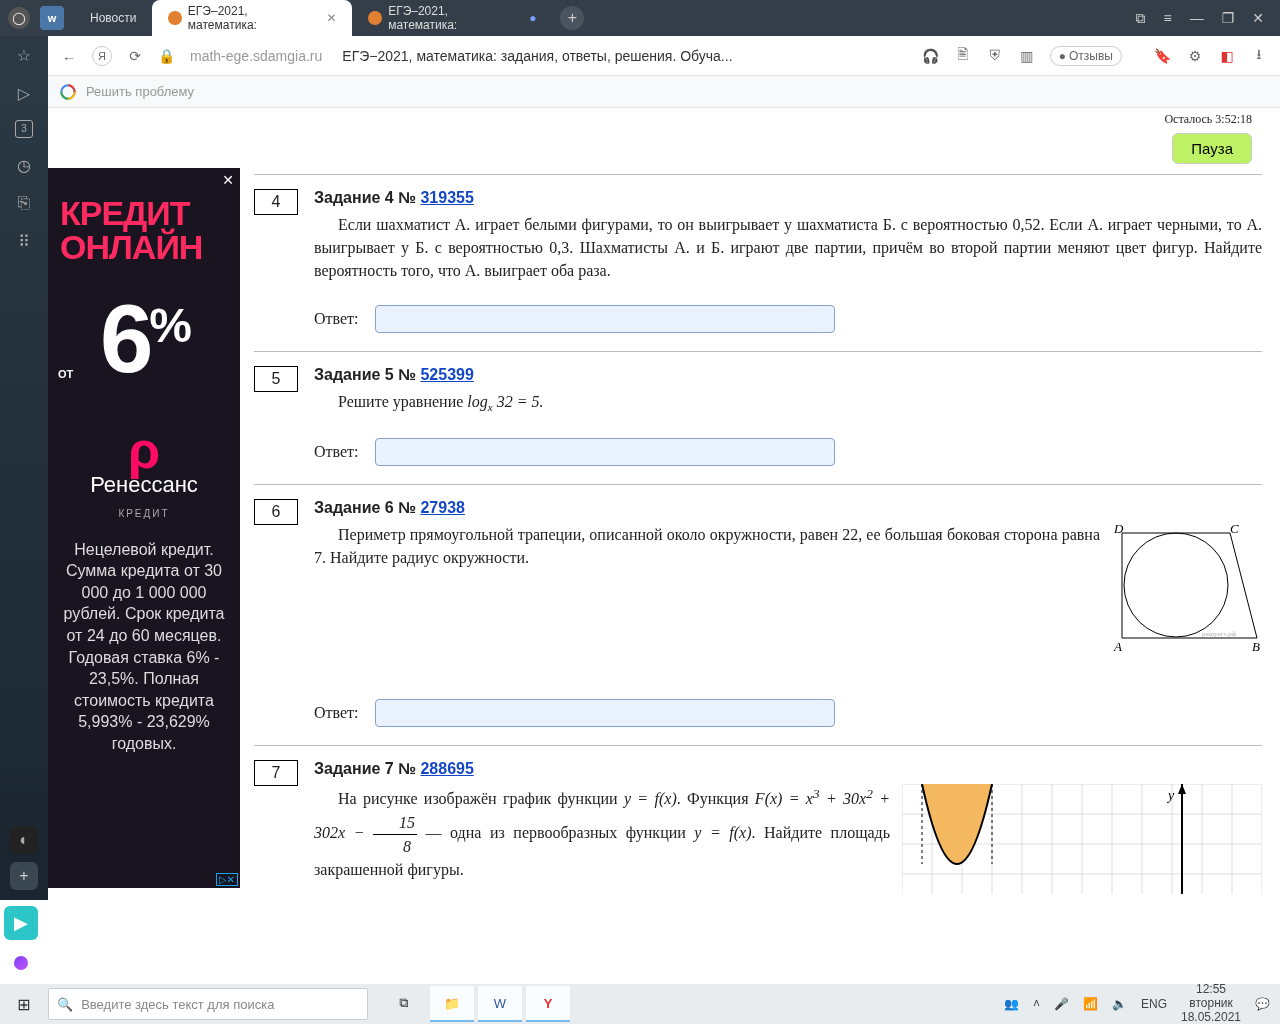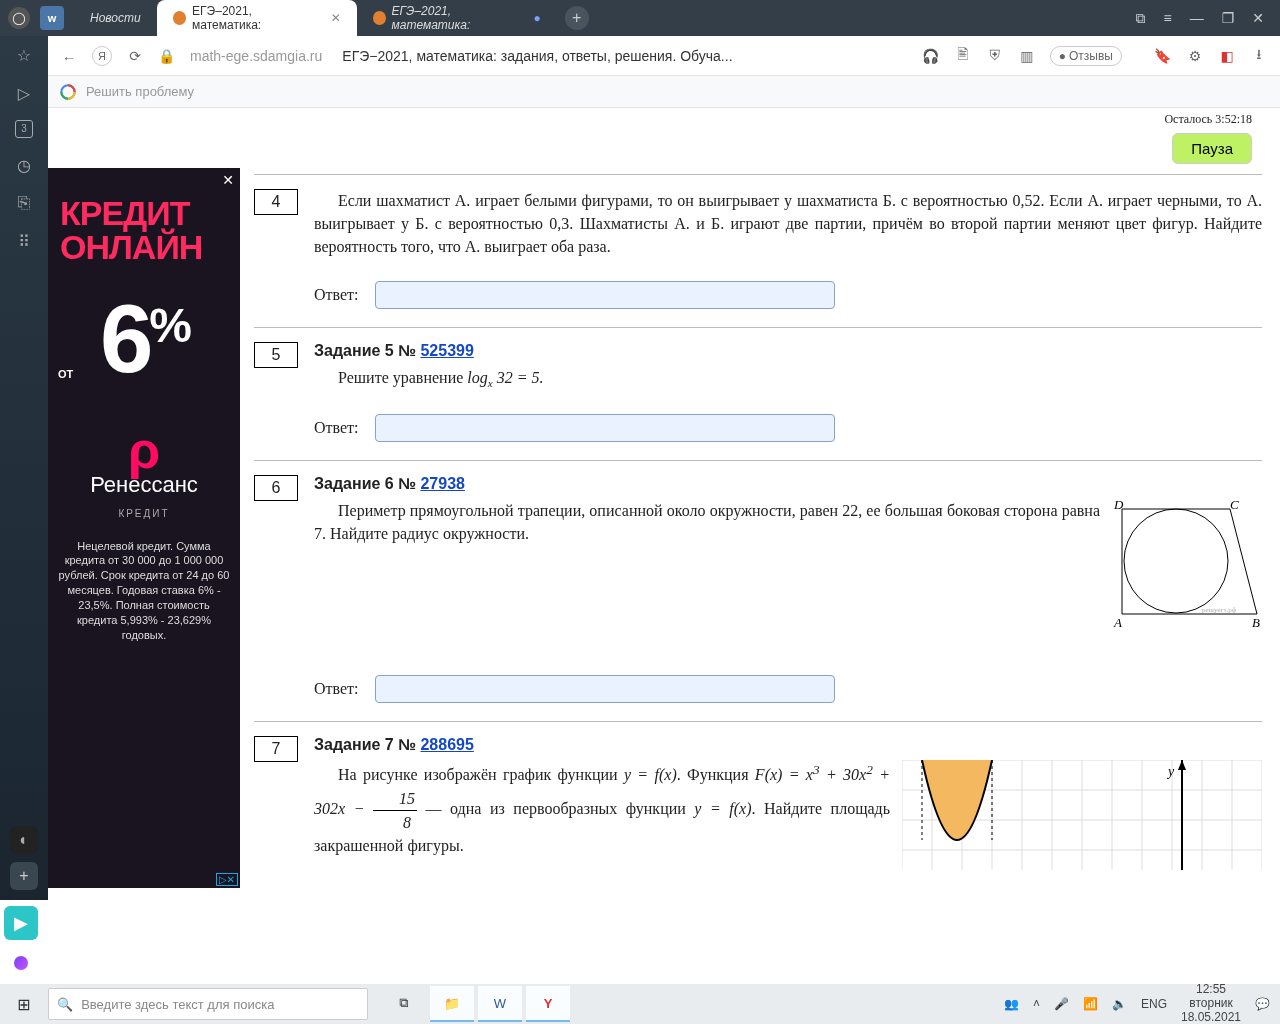--- a/index.html
+++ b/index.html
@@ -3,21 +3,21 @@
 <meta charset="utf-8">
 <style>
   * { box-sizing: border-box; margin: 0; padding: 0; }
   body { font-family: Arial, sans-serif; width: 1280px; height: 1024px; overflow: hidden; background: #fff; }
 
   
   .browser-tabs { height: 36px; background: #333e48; display: flex; align-items: center; padding: 0 8px; color: #ccc; font-size: 12px; }
   .browser-tabs .profile { width: 22px; height: 22px; border-radius: 50%; background: #555; display:flex;align-items:center;justify-content:center;margin-right:10px; color:#eee;}
   .browser-tabs .vk { width:24px; height:24px; background:#4a76a8; border-radius:4px; display:flex;align-items:center;justify-content:center; color:#fff; font-weight:bold; margin-right:10px; font-size:11px;}
   .tab { padding: 0 16px; height: 36px; display: flex; align-items: center; gap:6px; border-radius: 8px 8px 0 0; max-width: 200px; }
-  .tab.passive { color:#ddd;font-style:italic; }
+  .tab.passive { color:#ddd; }
   .tab.active { background: #fff; color: #333; }
   .tab .favicon { width:14px; height:14px; border-radius:50%; background:#e08030; display:inline-block;}
   .tab .close { margin-left:6px; color:#888; }
   .newtab { width:24px;height:24px;border-radius:50%;background:#4a545e;display:flex;align-items:center;justify-content:center;color:#ccc;margin-left:8px;font-size:16px;}
   .winctrl { margin-left:auto; display:flex; gap:18px; color:#ccc; font-size:14px; padding-right:8px;}
 
   .addr-bar { height: 40px; background:#fff; border-bottom:1px solid #e4e4e4; display:flex; align-items:center; padding: 0 12px; gap:14px; color:#666; font-size:14px; }
   .addr-bar .icon { width:18px;text-align:center; }
   .url { color:#999; flex:0 0 auto; }
   .title-text { color:#333; margin-left:6px; flex:1; white-space:nowrap; overflow:hidden; text-overflow:ellipsis;}
@@ -35,21 +35,21 @@
   
   .page { position:absolute; left:48px; top:108px; right:0; bottom:124px; background:#fff; overflow:hidden; }
   .ad { position:absolute; left:0; top:60px; width:192px; height: 720px; background:#1a1420; color:#fff; font-family: 'Arial Black', sans-serif; }
   .ad .close { position:absolute; top:4px; right:6px; color:#fff; font-size:14px;}
   .ad .t1 { font-size:34px; color:#ff2a5f; font-weight:900; line-height:1.0; padding: 28px 12px 0 12px; letter-spacing:-1px;}
   .ad .pct { font-size:96px; color:#fff; font-weight:900; text-align:center; margin-top:20px; letter-spacing:-4px; position:relative;}
   .ad .pct .ot { position:absolute; left:10px; bottom:14px; font-size:11px; letter-spacing:0;}
   .ad .logo { margin:36px auto 10px auto; text-align:center; font-size:22px; color:#fff;}
   .ad .logo .r { font-size:52px; color:#ff0b63; display:block; line-height:0.8; font-weight:900;}
   .ad .sub { font-size:10px;color:#aaa;text-align:center;letter-spacing:2px;}
-  .ad .fine { font-size:11px; color:#ddd; padding: 20px 10px; font-family:Arial; font-weight:normal; text-align:center; line-height:1.35;}
+  .ad .fine { font-size:16px; color:#ddd; padding: 20px 10px; font-family:Arial; font-weight:normal; text-align:center; line-height:1.35;}
   .ad .adchoice { position:absolute; bottom:2px; right:2px; font-size:10px; color:#1ba4e8; border:1px solid #1ba4e8; padding:0 2px;}
 
   .content { position:absolute; left: 206px; right: 18px; top:0; bottom:0; font-family: Georgia, 'Times New Roman', serif; color:#222; }
   .timer-row { text-align:right; padding: 4px 10px 2px 0; font-size:12px;}
   .pause-btn { float:right; margin: 4px 10px 10px 0; background:#bef264; border:1px solid #ccc; border-radius:6px; padding:6px 18px; font-size:15px; font-family:Arial;}
   hr.sep { border:0; border-top:1px solid #bbb; margin: 8px 0 14px 0; clear:both;}
 
   .task { position:relative; margin-bottom: 18px; }
   .task .num { position:absolute; left:0; top:0; width:44px; height:26px; border:1px solid #000; text-align:center; font-size:16px; line-height:24px; font-family:Arial;}
   .task .body { margin-left: 60px; }
@@ -172,20 +172,21 @@
     <div class="timer-row">
       <span>Осталось</span>
       <span>3:52:18</span>
     </div>
     <button class="pause-btn">Пауза</button>
     <hr class="sep">
 
     <div class="task">
       <div class="num">4</div>
       <div class="body">
+        <div class="htxt"><span>Задание 4 № </span><a href="#">319355</a></div>
         <div class="ptxt">Если шахматист А. играет белыми фигурами, то он выигрывает у шахматиста Б. с вероятностью 0,52. Если А. играет черными, то А. выигрывает у Б. с вероятностью 0,3. Шахматисты А. и Б. играют две партии, причём во второй партии меняют цвет фигур. Найдите вероятность того, что А. выиграет оба раза.</div>
         <div class="ans-row">
           <label>Ответ:</label>
           <input type="text" style="">
         </div>
       </div>
     </div>
     <hr class="sep">
 
     <div class="task">

